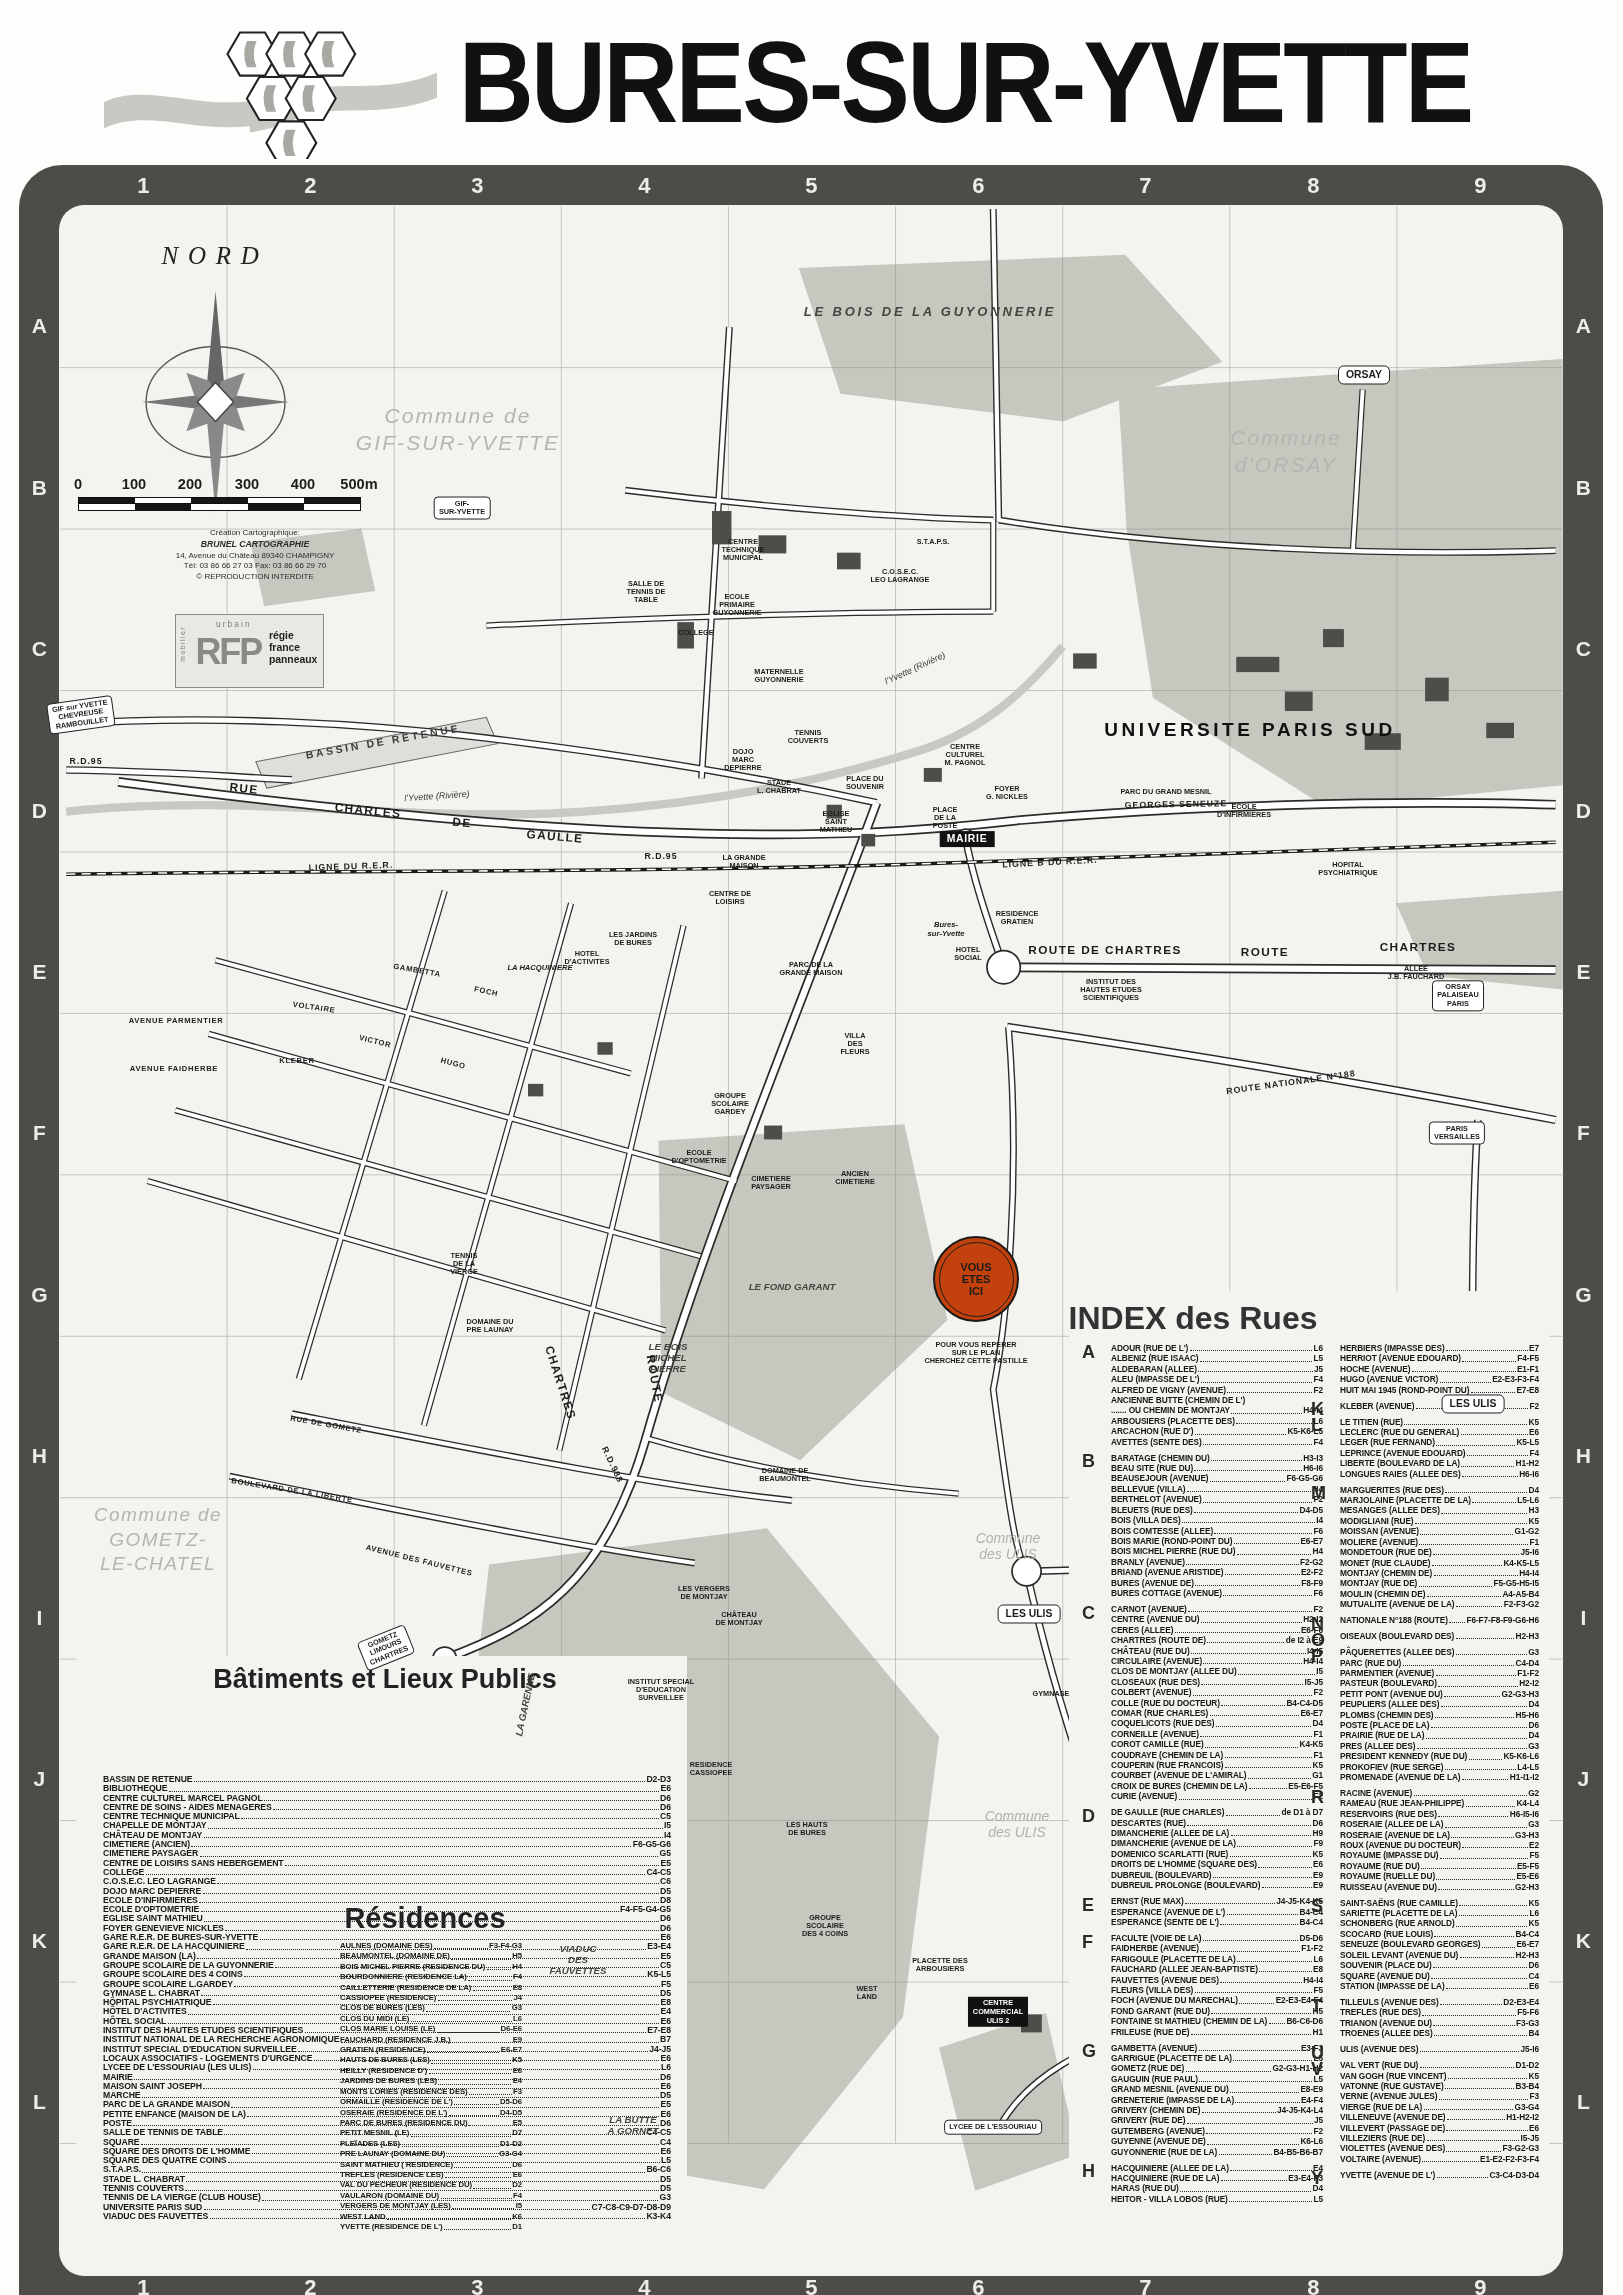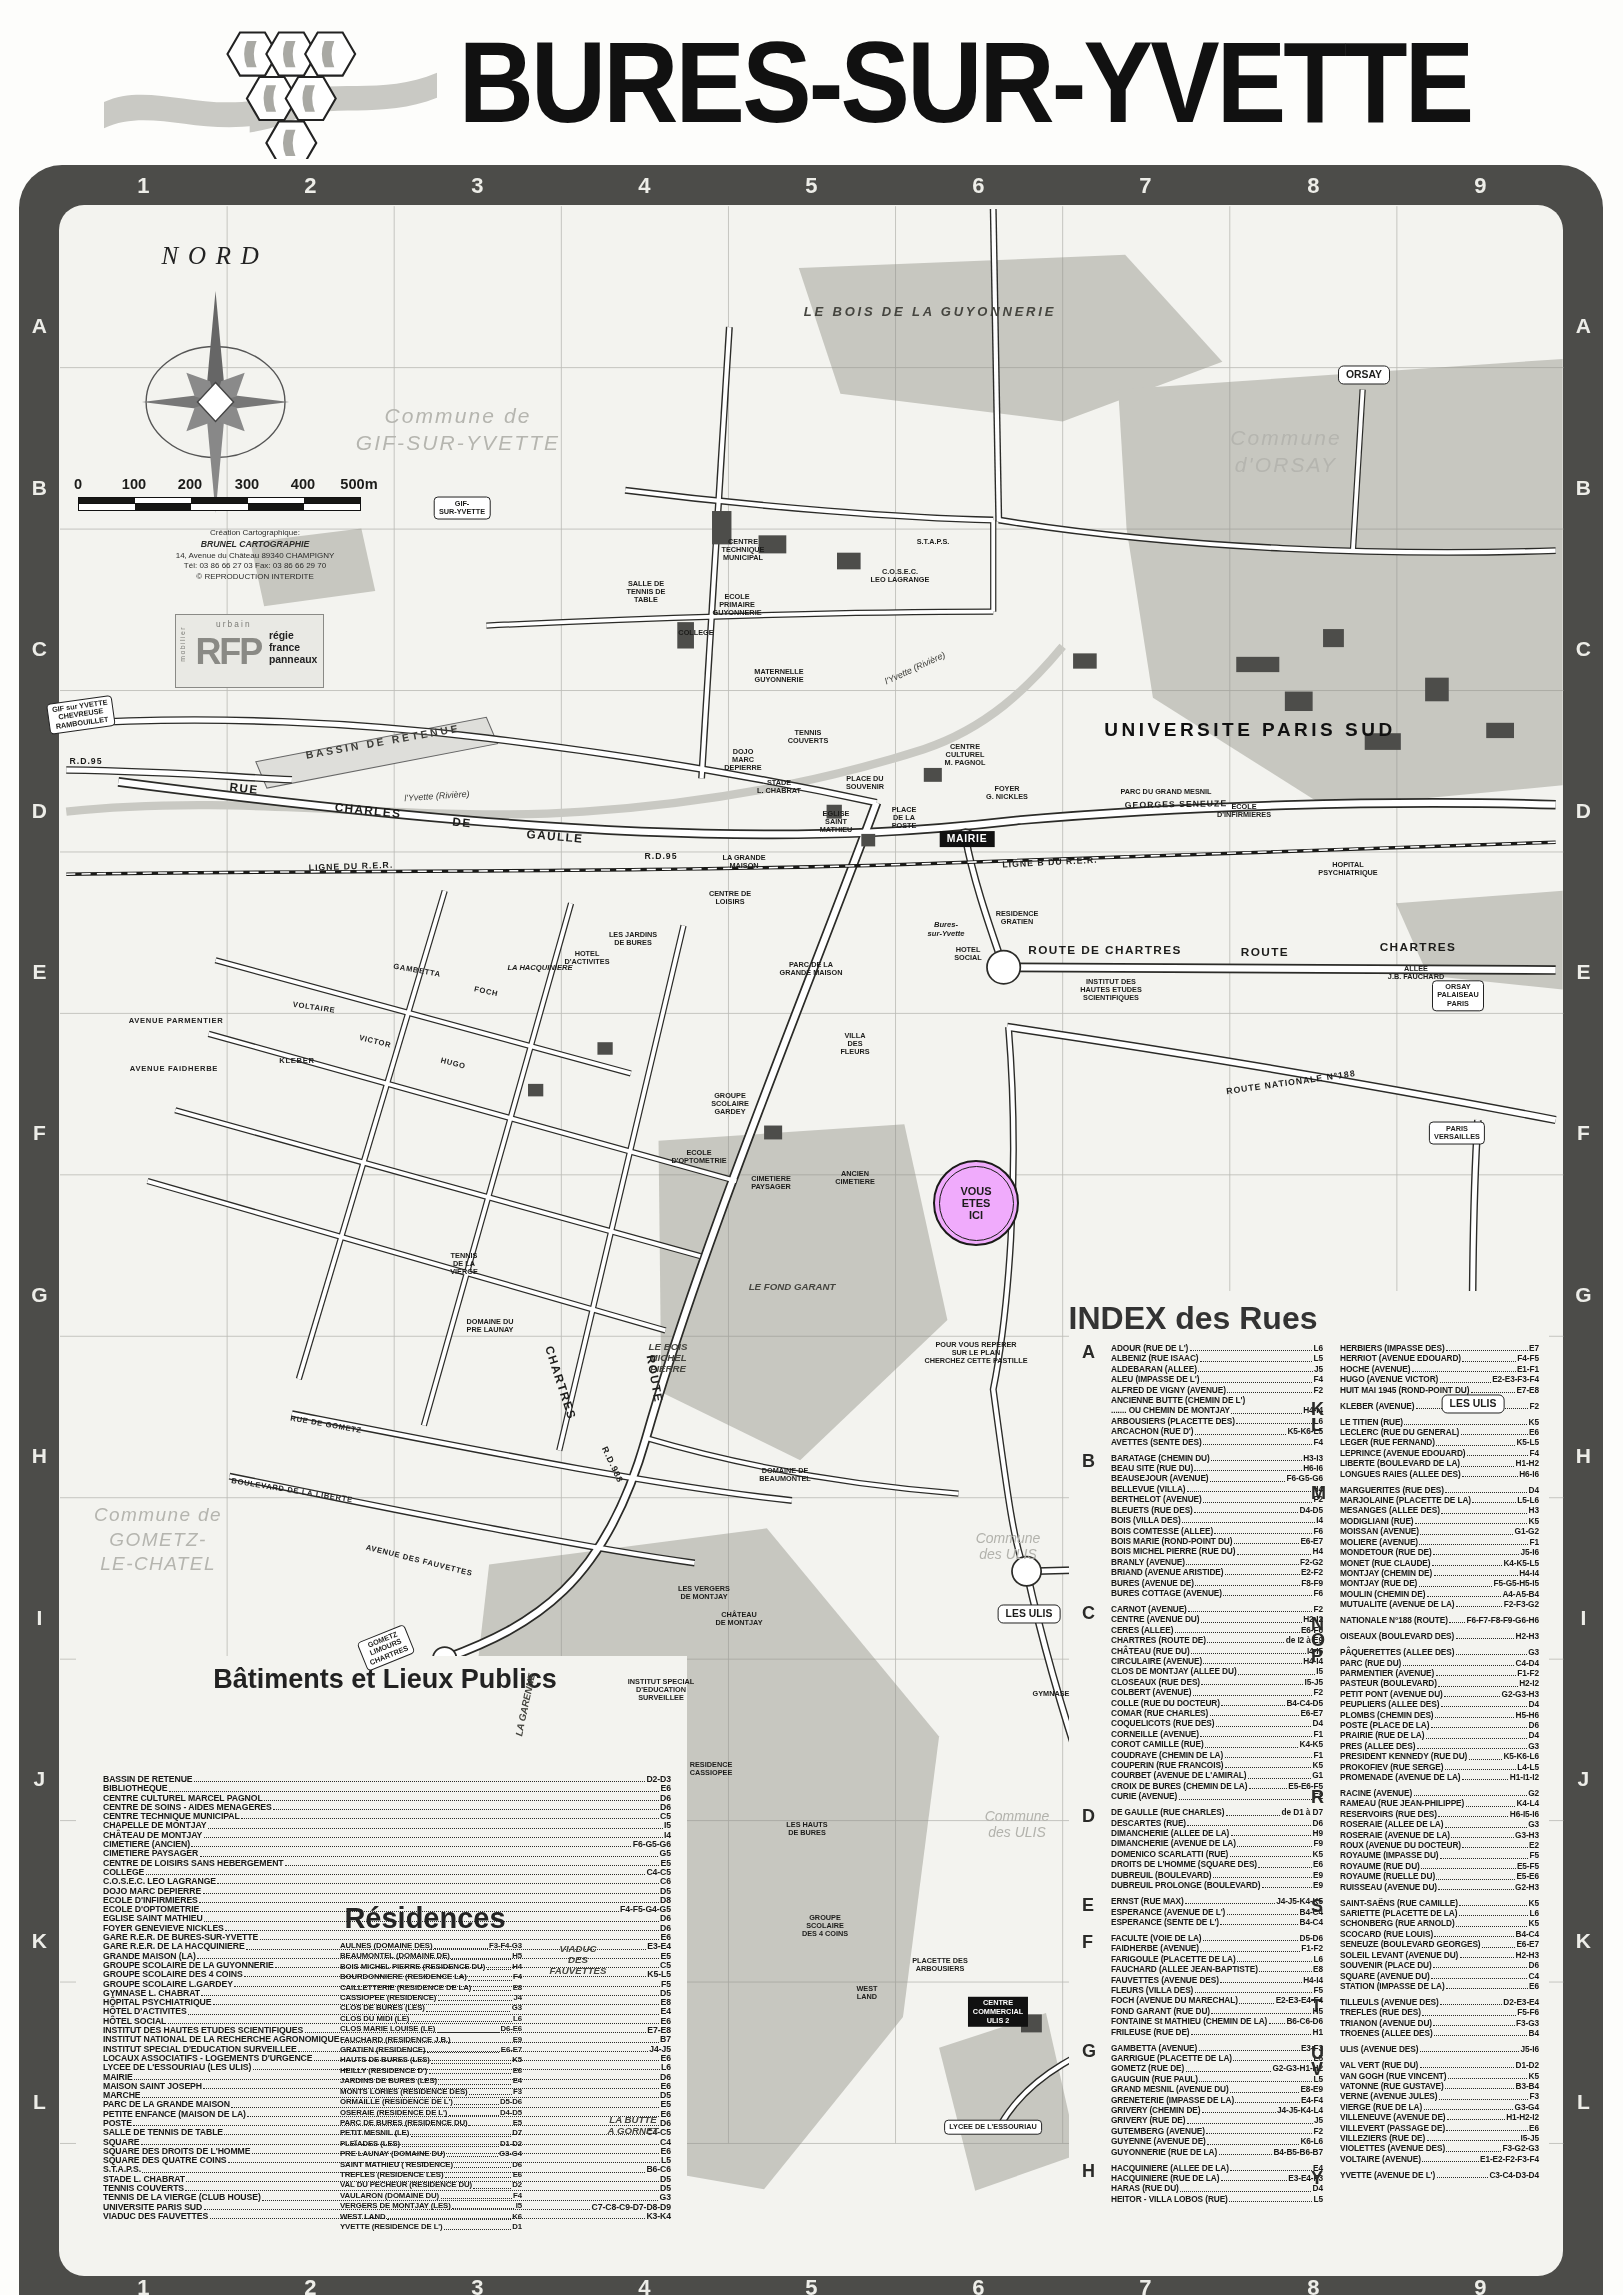--- a/index.html
+++ b/index.html
@@ -57,22 +57,22 @@
   #rfp{position:absolute;left:175px;top:614px;width:147px;height:72px;background:#e9e9e4;
        border:0.7px solid #8a8a86;z-index:5;}
   #rfp .urb{position:absolute;left:40px;top:4.2px;font-size:8.3px;color:#7b7b76;letter-spacing:2.1px;}
   #rfp .mob{position:absolute;left:2.8px;top:11px;font-size:7px;color:#7b7b76;letter-spacing:1.4px;
        writing-mode:vertical-rl;transform:rotate(180deg);}
   #rfp .main{position:absolute;left:19.4px;top:15.3px;font-size:36px;font-weight:bold;color:#8a8a85;
        letter-spacing:-2.1px;transform:scaleY(1.05);}
   #rfp .right{position:absolute;right:5.6px;top:15.3px;font-size:10.4px;font-weight:bold;color:#222;
        line-height:1.15;white-space:pre-line;text-align:left;}
   
-  #yah{position:absolute;left:976px;top:1203px;width:82px;height:82px;transform:translate(-50%,-50%);
-       border:2.4px solid #1b1b19;border-radius:50%;background:#f0abfc;z-index:6;}
+  #yah{position:absolute;left:976px;top:1279px;width:82px;height:82px;transform:translate(-50%,-50%);
+       border:2.4px solid #1b1b19;border-radius:50%;background:#c2410c;z-index:6;}
   #yah .inner{position:absolute;inset:3.5px;border:1.7px solid #1b1b19;border-radius:50%;
        display:flex;align-items:center;justify-content:center;text-align:center;
        font-size:11px;font-weight:bold;line-height:1.1;white-space:pre-line;}
   
   .panel{position:absolute;background:#f3f3ef;z-index:4;}
   #index-title{position:absolute;left:1193px;top:1318px;transform:translate(-50%,-50%);
        font-size:32px;font-weight:bold;color:#333;white-space:nowrap;z-index:5;}
   .idxcol{position:absolute;top:1343px;z-index:5;}
   #idx-col-0{left:1111px;width:212px;}
   #idx-col-1{left:1340px;width:199px;}
@@ -1678,21 +1678,21 @@
     <div class="ml tiny" style="left: 865px; top: 783px; transform: translate(-50%, -50%);">PLACE DU
 SOUVENIR</div>
     <div class="ml tiny" style="left: 836px; top: 822px; transform: translate(-50%, -50%);">EGLISE
 SAINT
 MATHIEU</div>
     <div class="ml tiny" style="left: 965px; top: 755px; transform: translate(-50%, -50%);">CENTRE
 CULTUREL
 M. PAGNOL</div>
     <div class="ml tiny" style="left: 1007px; top: 793px; transform: translate(-50%, -50%);">FOYER
 G. NICKLES</div>
-    <div class="ml tiny" style="left: 904px; top: 818px; transform: translate(-50%, -50%);">PLACE
+    <div class="ml tiny" style="left: 945px; top: 818px; transform: translate(-50%, -50%);">PLACE
 DE LA
 POSTE</div>
     <div class="ml tiny" style="left: 1244px; top: 811px; transform: translate(-50%, -50%);">ECOLE
 D'INFIRMIERES</div>
     <div class="ml tiny" style="left: 1348px; top: 869px; transform: translate(-50%, -50%);">HOPITAL
 PSYCHIATRIQUE</div>
     <div class="ml tiny" style="left: 1111px; top: 990px; transform: translate(-50%, -50%);">INSTITUT DES
 HAUTES ETUDES
 SCIENTIFIQUES</div>
     <div class="ml tiny" style="left: 1416px; top: 973px; transform: translate(-50%, -50%);">ALLEE

